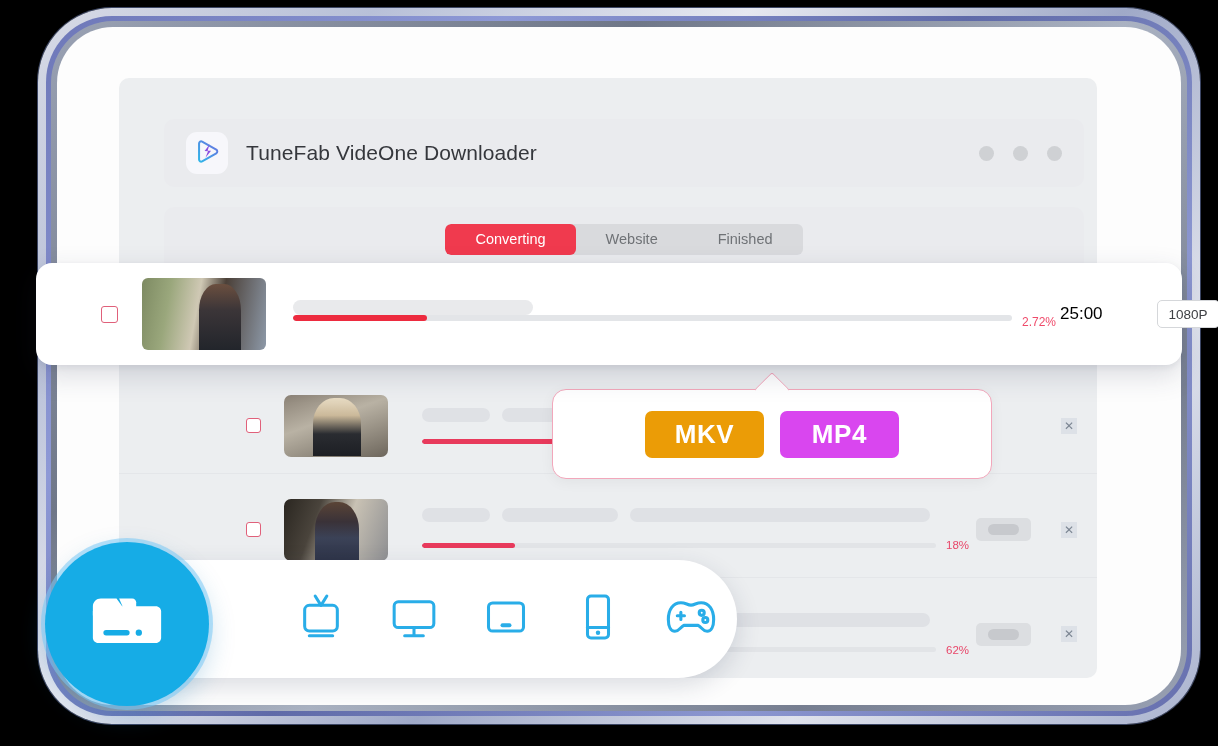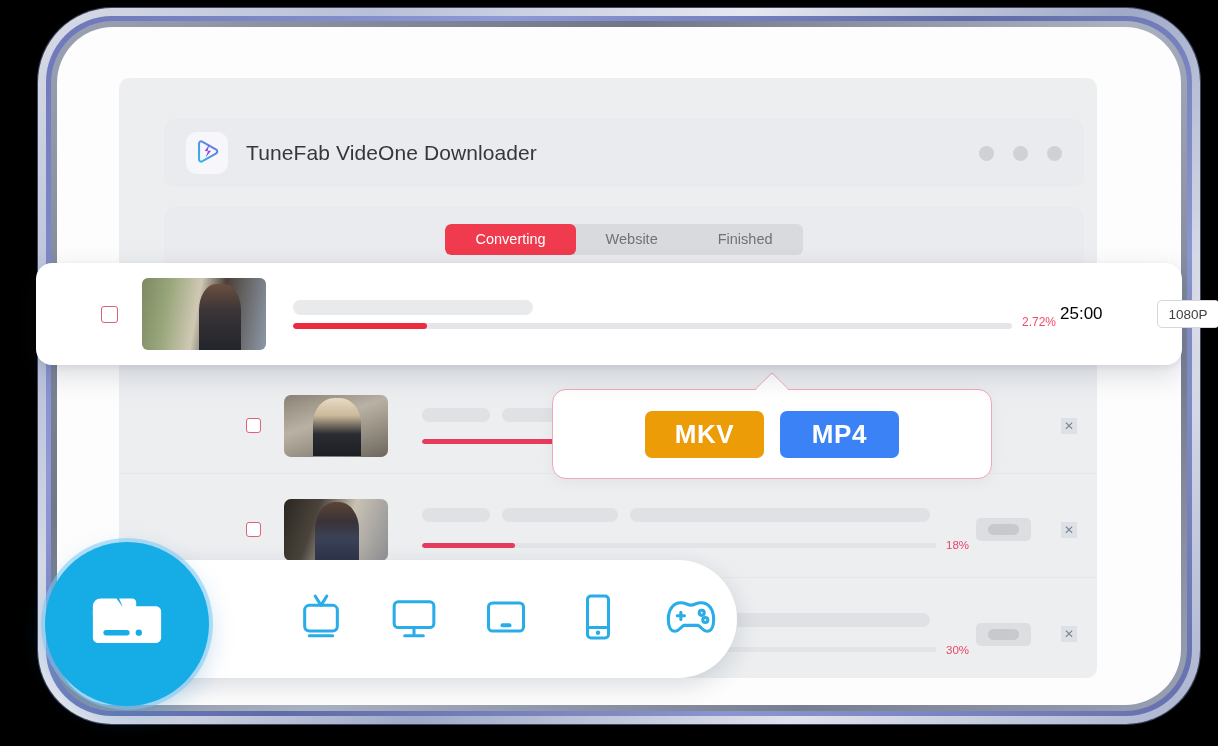--- a/index.html
+++ b/index.html
@@ -150,21 +150,21 @@
   .feature-card .chk{
     width:17px; height:17px; border:1.7px solid #e0607a; border-radius:3px;
     background:#fff; flex:0 0 auto; margin-left:39px;
   }
   .f-thumb{
     width:124px; height:72px; border-radius:6px; margin-left:24px; flex:0 0 auto;
     overflow:hidden; position:relative;
   }
   .f-mid{ margin-left:27px; flex:1; }
   .f-title-ph{ width:240px; height:15px; border-radius:8px; background:#e9eaec; }
-  .f-prog{ display:flex; align-items:flex-end; }
+  .f-prog{ display:flex; align-items:flex-start; }
   .f-track{ height:6px; border-radius:3px; background:#e3e5e8; width:719px; position:relative; overflow:hidden; }
   .f-fill{ position:absolute; left:0; top:0; bottom:0; width:18.6%; background:#ed2b3f; border-radius:3px; }
   .f-pct{ font-size:12px; color:#ef4a6a; margin-left:10px; }
   .dur{ font-size:17px; color:#000000; margin-left:4px; flex:0 0 auto; }
   .sel{
     height:28px; border:1px solid #d5d7da; border-radius:5px; background:#fff;
     display:flex; align-items:center; padding:0 11px; gap:9px; flex:0 0 auto;
     font-size:13.5px; color:#3e4044; cursor:pointer;
   }
 
@@ -273,40 +273,40 @@
               <div class="row-mid">
                 <div class="ph-row">
                   <div class="ph-line" style="width:68px"></div>
                   <div class="ph-line" style="width:116px"></div>
                   <div class="ph-line" style="width:300px"></div>
                 </div>
                 <div class="prog-wrap">
                   <div class="prog-track">
                     <div class="prog-fill" style="width:30%"></div>
                   </div>
-                  <span class="pct">30%</span>
+                  <span class="pct">62%</span>
                 </div>
               </div>
               <div class="pill-btn">
                   <i></i>
                 </div>
               <button class="close-x">✕</button>
             </div>
 
           </div>
 
         </div>
       </div>
     </div>
   </div>
 
   <div class="fmt-popup">
     <span class="arrow"></span>
     <button class="fmt-btn" style="background:#eb9c06">MKV</button>
-    <button class="fmt-btn" style="background:#3b82f6">MP4</button>
+    <button class="fmt-btn" style="background:#d946ef">MP4</button>
   </div>
 
   <div class="feature-card">
     <div class="chk"></div>
     <div class="f-thumb t1"></div>
     <div class="f-mid">
       <div class="f-title-ph"></div>
       <div class="f-prog">
         <div class="f-track">
           <div class="f-fill"></div>

